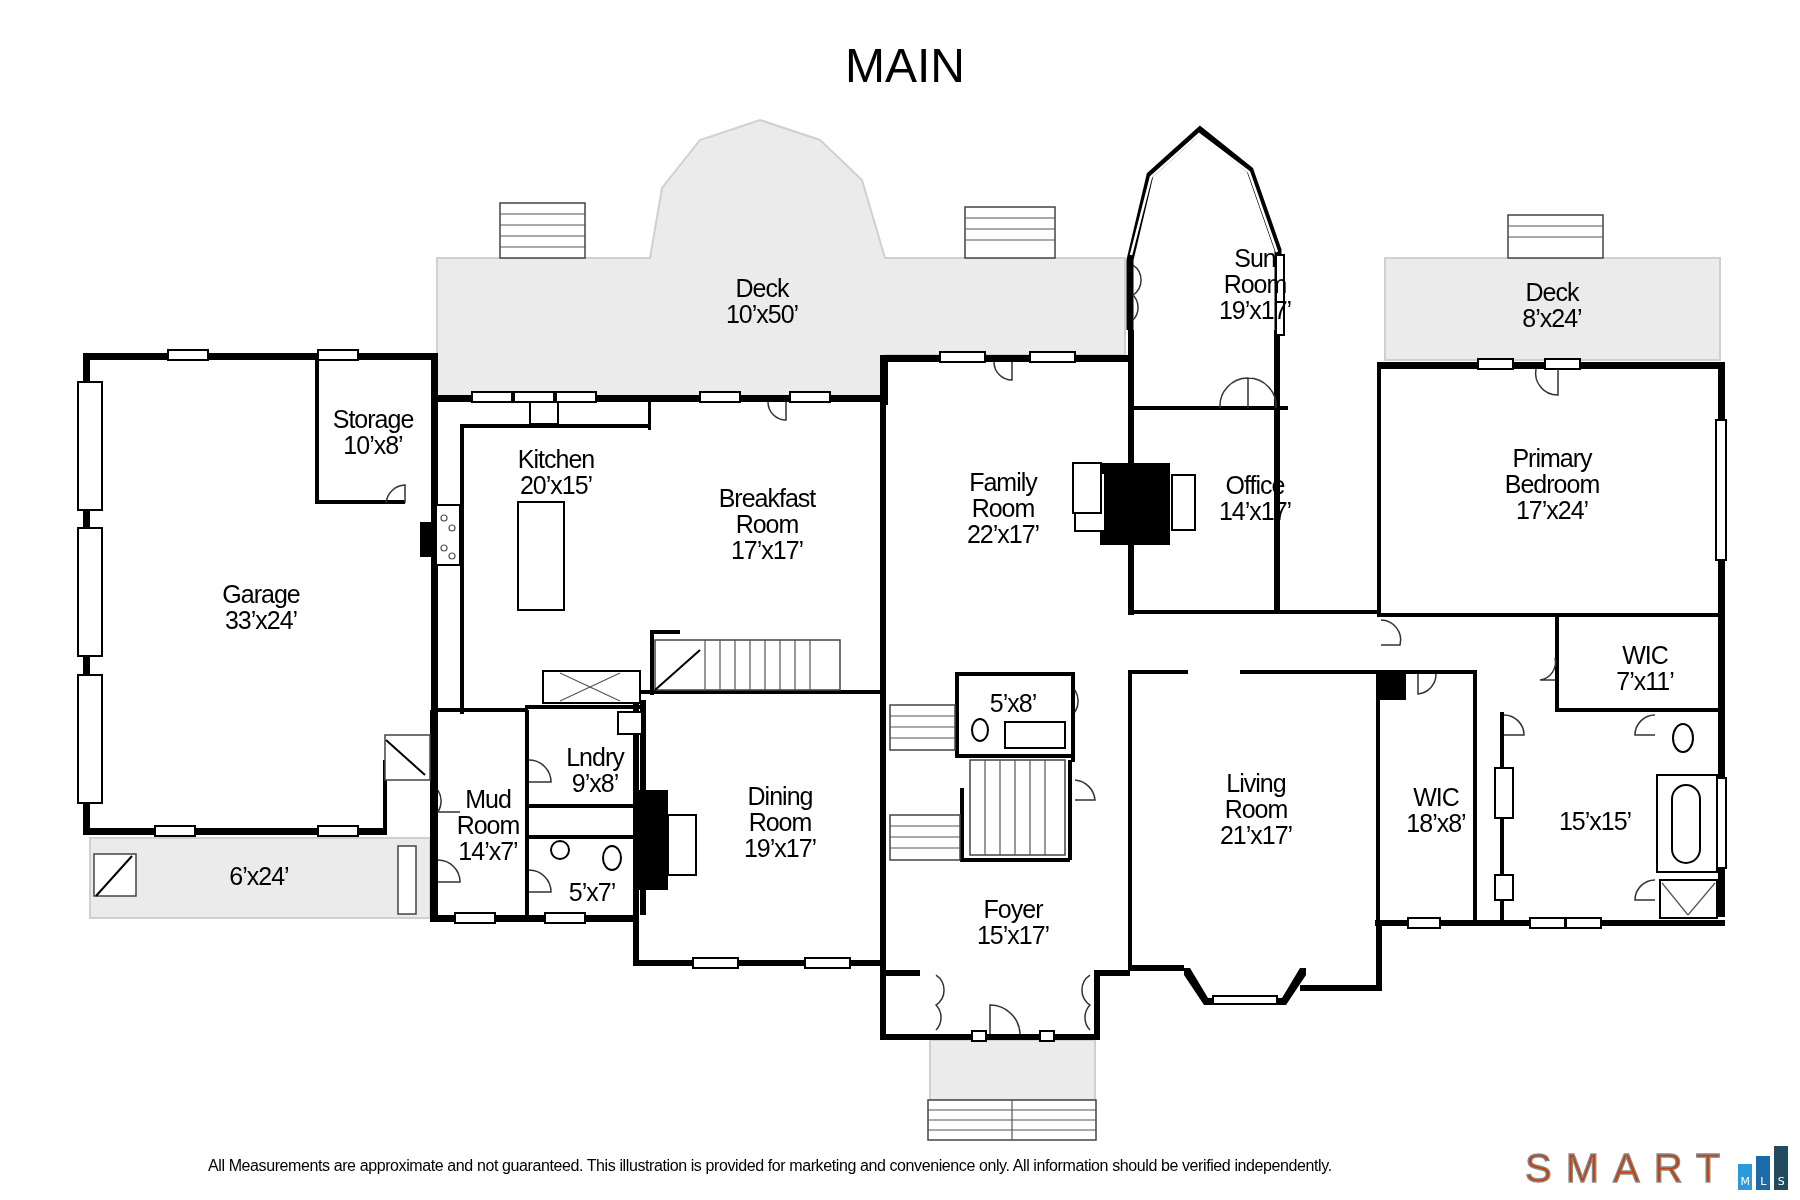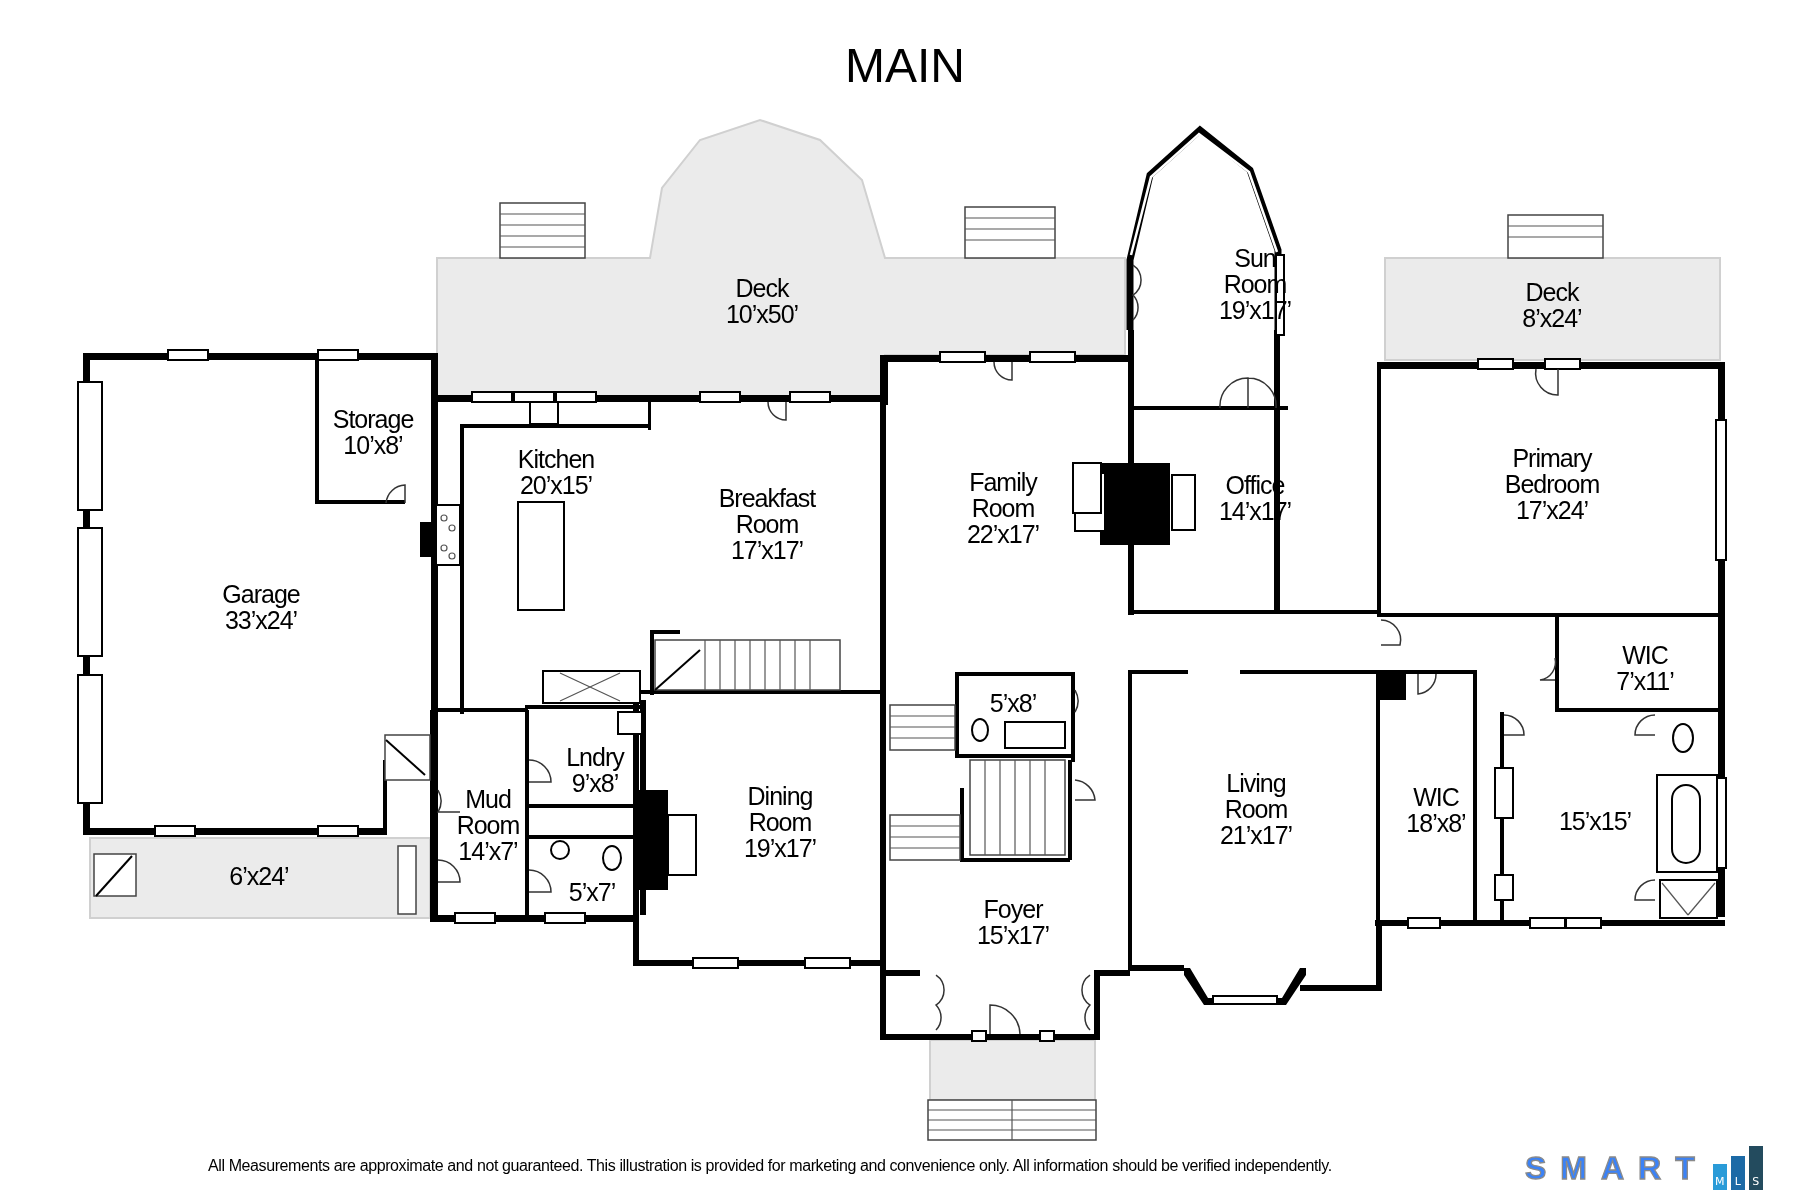--- a/index.html
+++ b/index.html
@@ -10,21 +10,21 @@
   .wall { fill: #000; }
   .deck { fill: #ebebeb; stroke: #d0d0d0; stroke-width: 2; }
   .thin { fill: none; stroke: #000; stroke-width: 2; }
   .hair { fill: none; stroke: #555; stroke-width: 1.2; }
   .win { fill: #fff; stroke: #000; stroke-width: 2; }
   .stairs { fill: #fff; stroke: #444; stroke-width: 1.5; }
   .door { fill: none; stroke: #333; stroke-width: 1.5; }
   .fix { fill: #fff; stroke: #000; stroke-width: 2; }
   .disclaimer { position: absolute; left: 208px; top: 1157px; font-family: "Liberation Sans", sans-serif; font-size: 16px; color: #000; white-space: nowrap; letter-spacing: -0.4px; }
   .logo { position: absolute; left: 1525px; top: 1140px; height: 50px; display: flex; align-items: flex-end; gap: 4px; }
-  .logo-word { font-family: "Liberation Sans", sans-serif; font-size: 32px; font-weight: 700; color: #3b82f6; -webkit-text-stroke: 1.3px #8a8a8a; letter-spacing: 14px; line-height: 44px; }
+  .logo-word { font-family: "Liberation Sans", sans-serif; font-size: 40px; font-weight: 400; color: #c2410c; -webkit-text-stroke: 1.3px #8a8a8a; letter-spacing: 14px; line-height: 44px; }
   .bar { width: 14px; color: #fff; font-size: 11px; font-family: "DejaVu Sans", sans-serif; text-align: center; display: flex; align-items: flex-end; justify-content: center; padding-bottom: 2px; box-sizing: border-box; }
 </style>
 </head>
 <body>
 
 <svg id="plan" viewBox="0 0 1800 1200">
 
   <text class="title" x="905" y="82" text-anchor="middle">MAIN</text>
 
   <path class="deck" d="M437,258 L650,258 L662,188 L700,140 L760,120 L820,140 L862,180 L885,258 L1125,258 L1125,355 L885,355 L885,400 L437,400 Z"></path>

